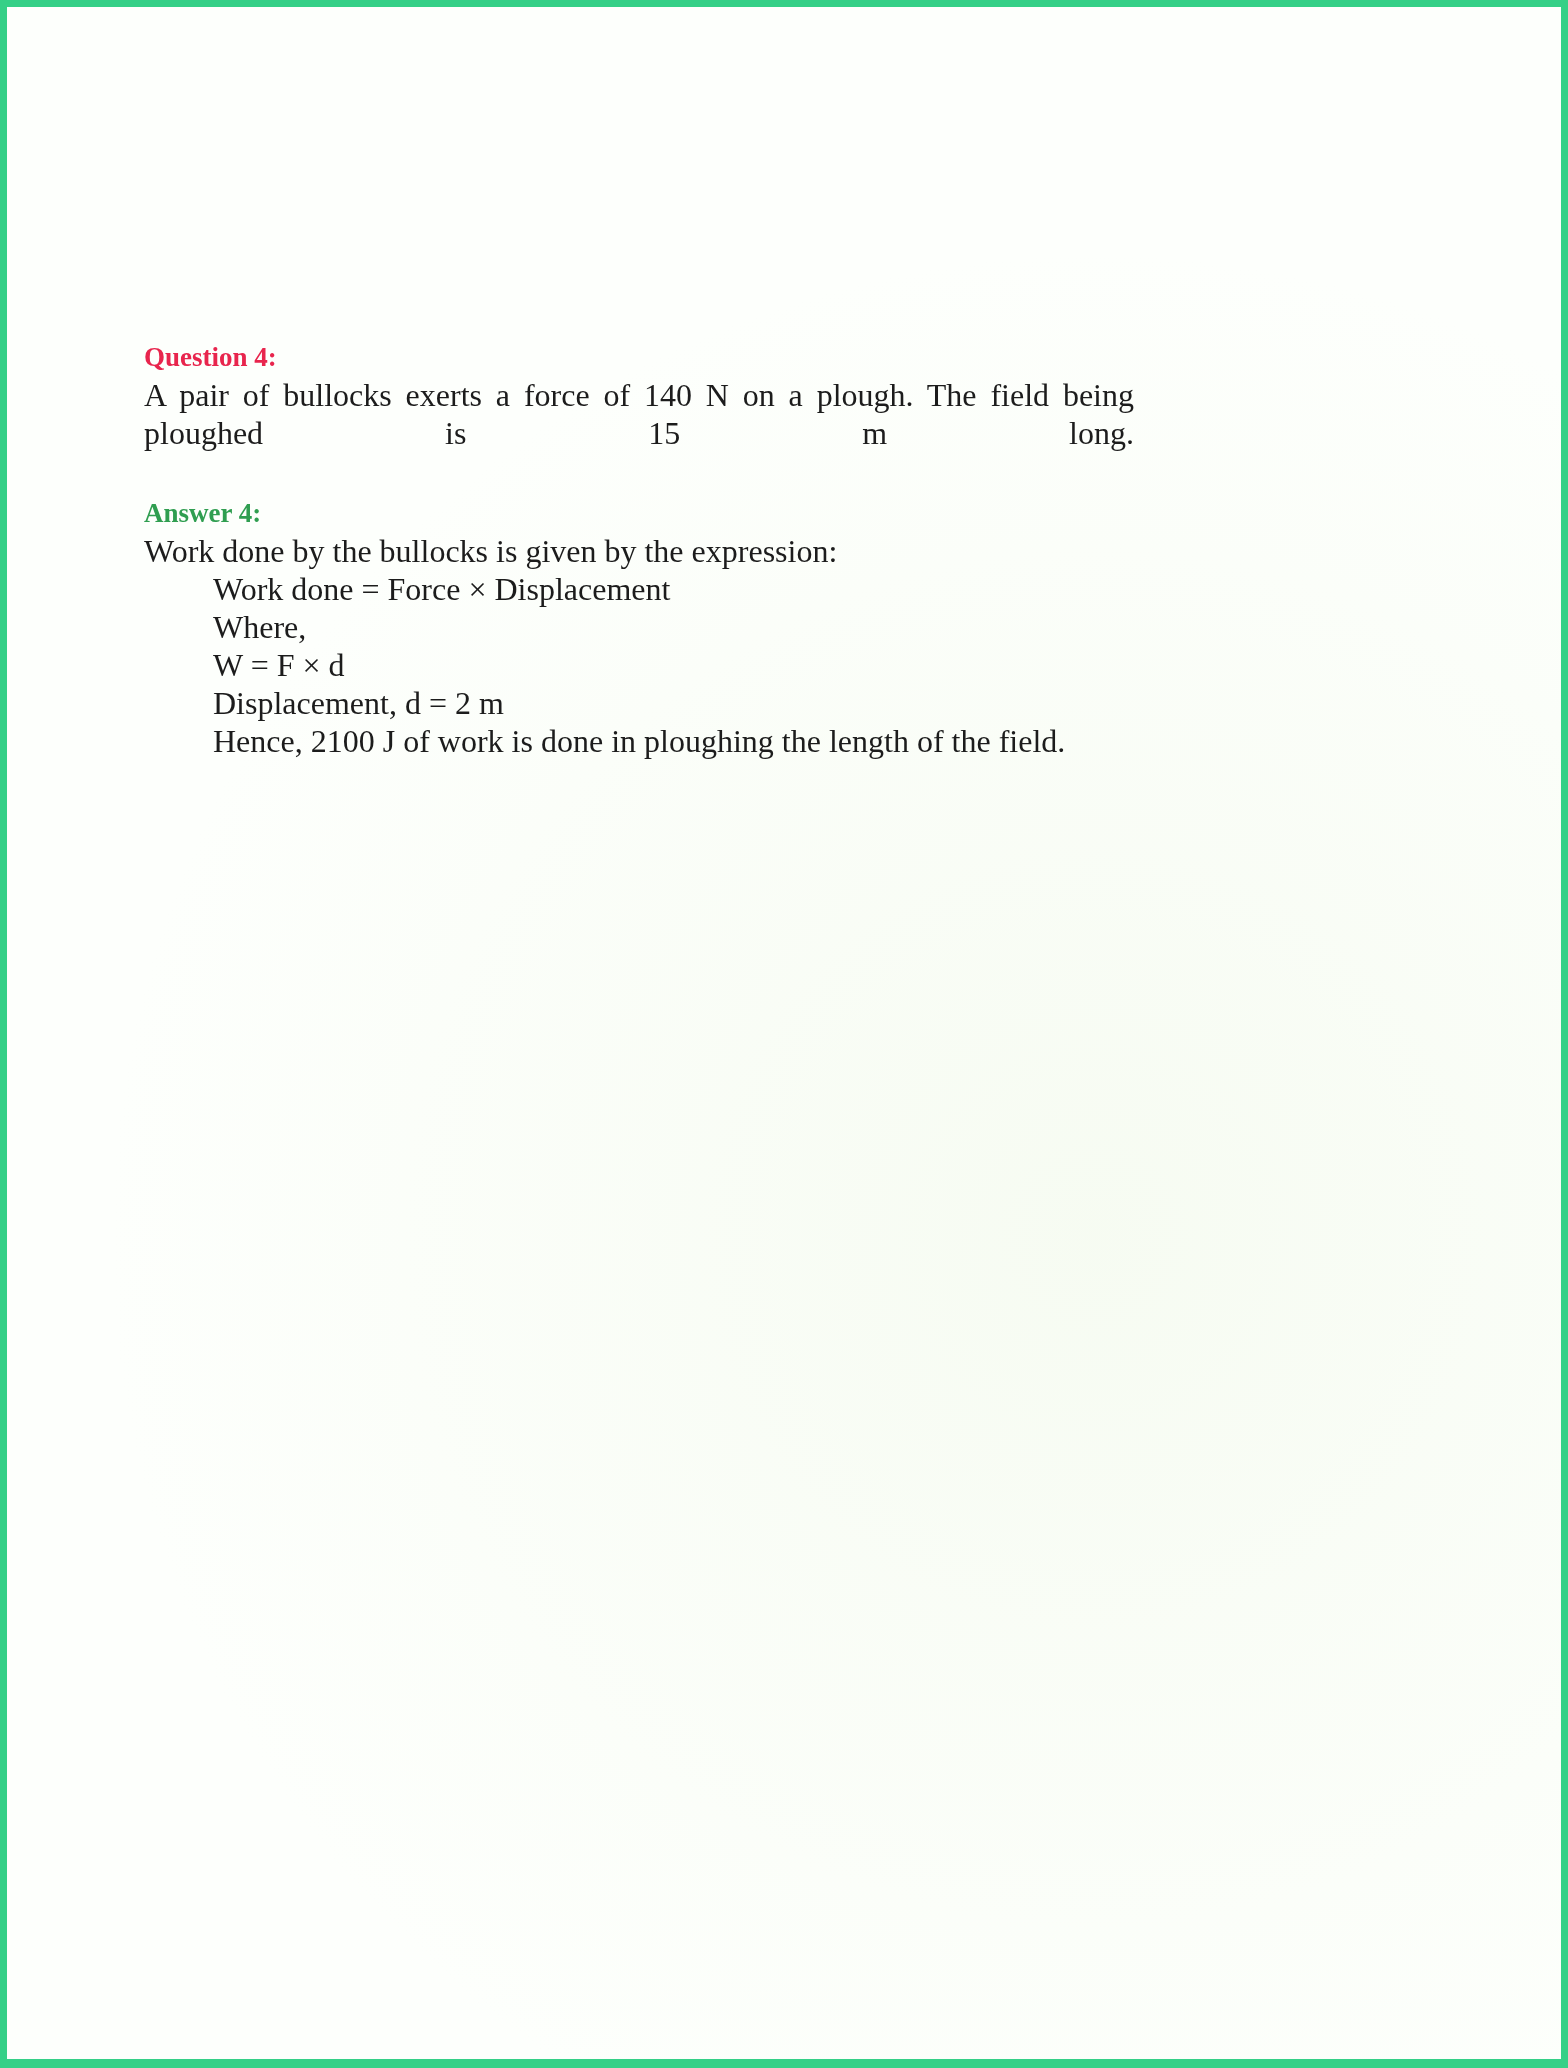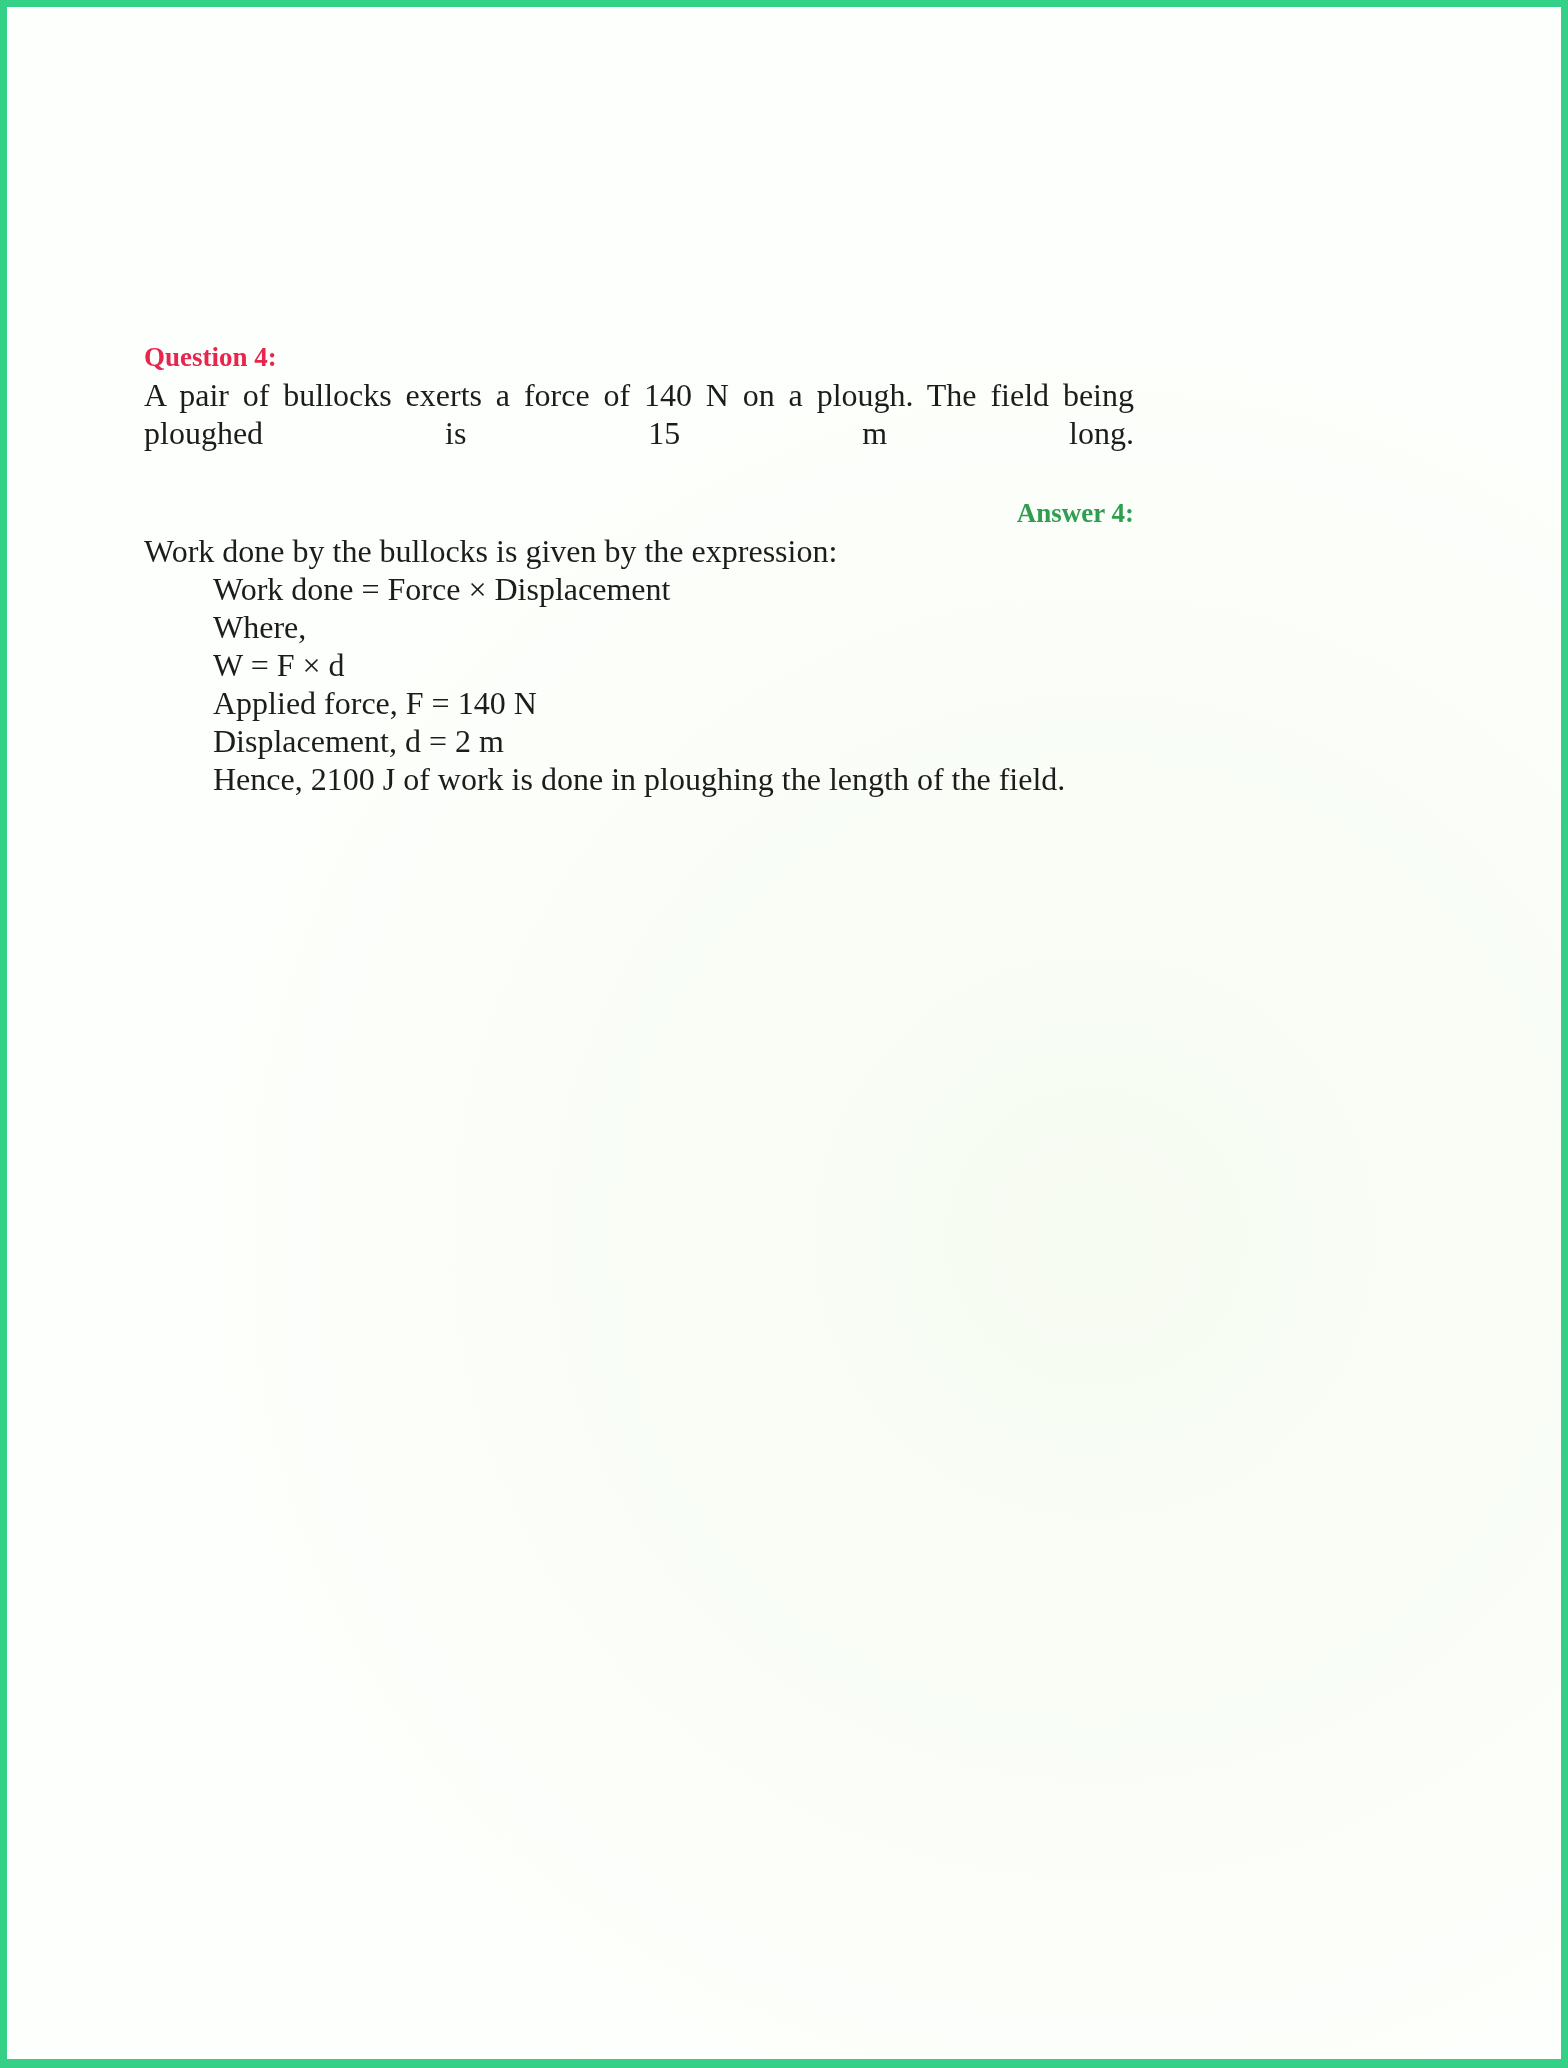--- a/index.html
+++ b/index.html
@@ -31,21 +31,20 @@
     line-height: 38px;
     font-weight: bold;
     color: #e8254d;
   }
   .a-heading {
     font-size: 27px;
     line-height: 38px;
     font-weight: bold;
     color: #2f9e50;
     margin-top: 42px;
-    text-align: right;
   }
   .body-line {
     font-size: 32px;
     line-height: 38px;
     color: #1c1c1c;
   }
   .justified {
     text-align: justify;
     text-align-last: justify;
     width: 990px;
@@ -68,21 +67,20 @@
     <div class="a-heading">Answer 4:</div>
 
     <div class="body-line">Work done by the bullocks is given by the expression:</div>
 
     <div class="body-line indent">Work done = Force × Displacement</div>
 
     <div class="body-line indent">Where,</div>
 
     <div class="body-line indent">W = F × d</div>
 
-    <div class="body-line indent">Applied force, F = 140 N</div>
 
     <div class="body-line indent">Displacement, d = 2 m</div>
 
 
     <div class="body-line indent">Hence, 2100 J of work is done in ploughing the length of the field.</div>
 
   </div>
 </div>
 
 </body></html>

